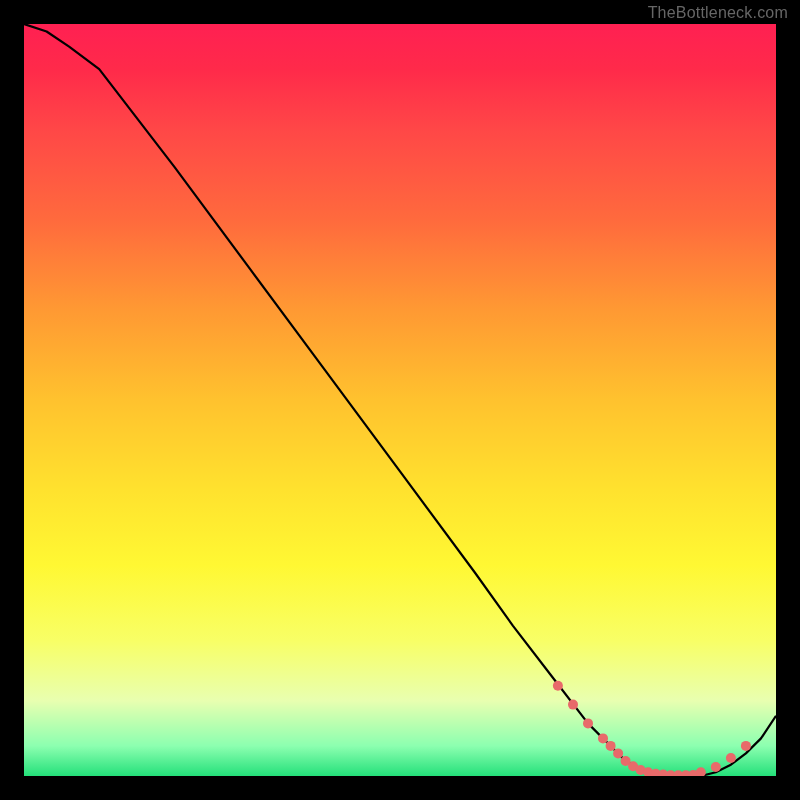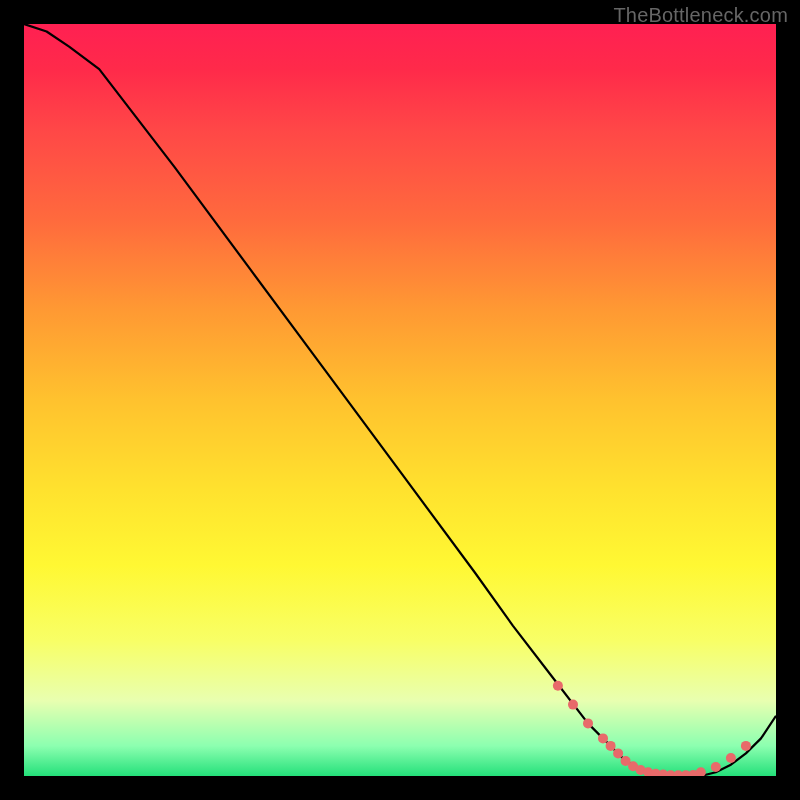--- a/index.html
+++ b/index.html
@@ -9,21 +9,21 @@
     background: #000;
     position: relative;
     font-family: Arial, sans-serif;
     overflow: hidden;
   }
   .watermark {
     position: absolute;
     top: 4px;
     right: 12px;
     color: #666;
-    font-size: 20px;
+    font-size: 16px;
     font-weight: 500;
     z-index: 10;
     letter-spacing: 0.2px;
   }
   .plot-area {
     position: absolute;
     left: 24px;
     top: 24px;
     width: 752px;
     height: 752px;

